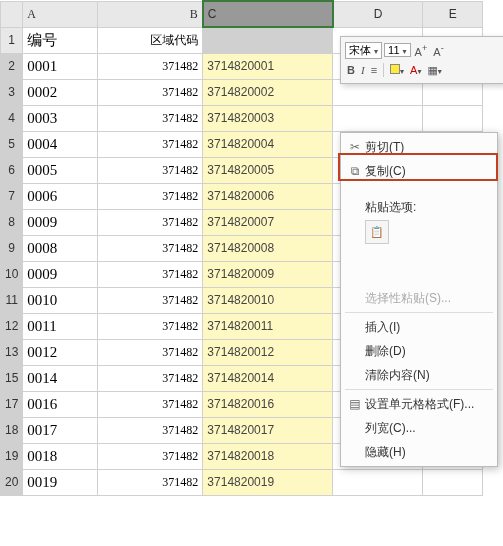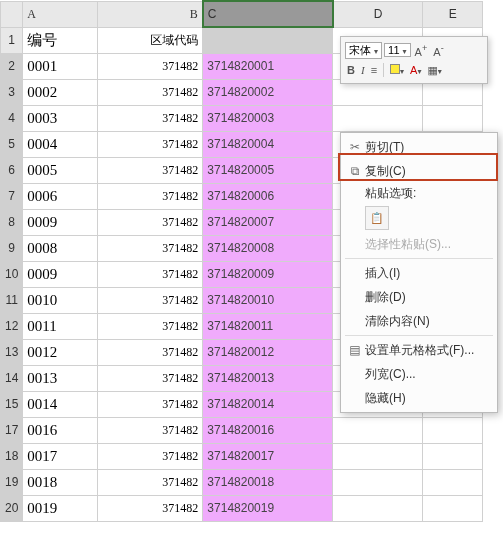--- a/index.html
+++ b/index.html
@@ -4,41 +4,41 @@
 <style>
   * { box-sizing: border-box; margin: 0; padding: 0; }
   body { font-family: "Microsoft YaHei", Arial, sans-serif; font-size: 12px; background: #fff; width: 503px; height: 546px; overflow: hidden; position: relative; }
   .sheet { border-collapse: collapse; table-layout: fixed; }
   .sheet td, .sheet th { border: 1px solid #d0d0d0; height: 26px; padding: 0 4px; overflow: hidden; white-space: nowrap; }
   .col-head { background: #e8e8e8; text-align: center; font-weight: normal; color: #333; font-size: 12px; }
   .row-head { background: #e8e8e8; text-align: center; font-weight: normal; color: #333; width: 22px; font-size: 12px; }
   .row-head.sel { background: #d0d0d0; }
   .col-A { width: 75px; font-family: "SimSun", serif; font-size: 15px; text-align: left; }
   .col-B { width: 105px; font-family: "SimSun", serif; font-size: 12px; text-align: right; }
-  .col-C { width: 130px; background: #f0abfc; font-size: 12px; text-align: left; color: #444; }
+  .col-C { width: 130px; background: #fef9c3; font-size: 12px; text-align: left; color: #444; }
   .col-C.head { background: #999; border: 2px solid #3a7a3a; color: #333; }
   .col-D { width: 90px; }
   .col-E { width: 60px; }
   .hdr-A, .hdr-B, .hdr-D, .hdr-E { font-size: 12px; }
 
-  .mini-toolbar { position: absolute; top: 36px; left: 340px; width: 148px; background: #f5f5f5; border: 1px solid #bbb; box-shadow: 2px 2px 6px rgba(0,0,0,0.2); padding: 3px 4px; font-size: 11px; }
+  .mini-toolbar { position: absolute; top: 36px; left: 340px; width: 164px; background: #f5f5f5; border: 1px solid #bbb; box-shadow: 2px 2px 6px rgba(0,0,0,0.2); padding: 3px 4px; font-size: 11px; }
   .mini-row { display: flex; align-items: center; gap: 2px; height: 20px; }
   .mini-row .sel { border: 1px solid #aaa; background: #fff; padding: 0 3px; font-size: 11px; }
   .mini-row .btn { padding: 0 2px; color: #555; cursor: pointer; }
   .mini-row .bold { font-weight: bold; }
   .mini-row .italic { font-style: italic; font-family: serif; }
   .mini-row .colorbox { width: 10px; height: 10px; border: 1px solid #888; display: inline-block; }
   .mini-row .drop { font-size: 8px; color: #555; }
   .mini-sep { width: 1px; height: 14px; background: #ccc; margin: 0 2px; }
 
   .ctx { position: absolute; top: 132px; left: 340px; width: 158px; background: #fcfcfc; border: 1px solid #bbb; box-shadow: 2px 2px 8px rgba(0,0,0,0.25); padding: 2px 0; }
   .ctx-item { display: flex; align-items: center; height: 24px; font-size: 12px; color: #333; padding: 0 6px 0 4px; cursor: pointer; }
-  .ctx-item.disabled { color: #aaa; cursor: default; }
+  .ctx-item.disabled { color: #aaa; cursor: default; margin-top: 40px; }
   .ctx-item .icon { width: 20px; text-align: center; color: #666; font-size: 12px; }
-  .ctx-label { font-size: 12px; color: #333; padding: 2px 6px 2px 24px; }
+  .ctx-label { font-size: 12px; color: #333; padding: 2px 6px 2px 24px; margin-top: 14px; }
   .ctx-paste-row { display: flex; gap: 4px; padding: 2px 6px 2px 24px; }
   .ctx-paste-row .pbtn { width: 24px; height: 24px; border: 1px solid #ccc; background: #f5f5f5; display: flex; align-items: center; justify-content: center; font-size: 11px; color: #888; }
   .ctx-sep { height: 1px; background: #ddd; margin: 2px 4px; }
   .highlight { position: absolute; border: 2px solid #c04020; pointer-events: none; }
   .hl-copy { top: 153px; left: 338px; width: 160px; height: 28px; }
 </style>
 </head>
 <body>
 
 <table class="sheet">
@@ -147,28 +147,20 @@
         <td class="col-B">371482</td>
         <td class="col-C">3714820011</td>
         <td class="col-D"></td>
         <td class="col-E"></td>
       </tr>
       <tr>
         <th class="row-head sel">13</th>
         <td class="col-A">0012</td>
         <td class="col-B">371482</td>
         <td class="col-C">3714820012</td>
-        <td class="col-D"></td>
-        <td class="col-E"></td>
-      </tr>
-      <tr>
-        <th class="row-head sel">14</th>
-        <td class="col-A">0013</td>
-        <td class="col-B">371482</td>
-        <td class="col-C">3714820013</td>
         <td class="col-D"></td>
         <td class="col-E"></td>
       </tr>
       <tr>
         <th class="row-head sel">15</th>
         <td class="col-A">0014</td>
         <td class="col-B">371482</td>
         <td class="col-C">3714820014</td>
         <td class="col-D"></td>
         <td class="col-E"></td>

